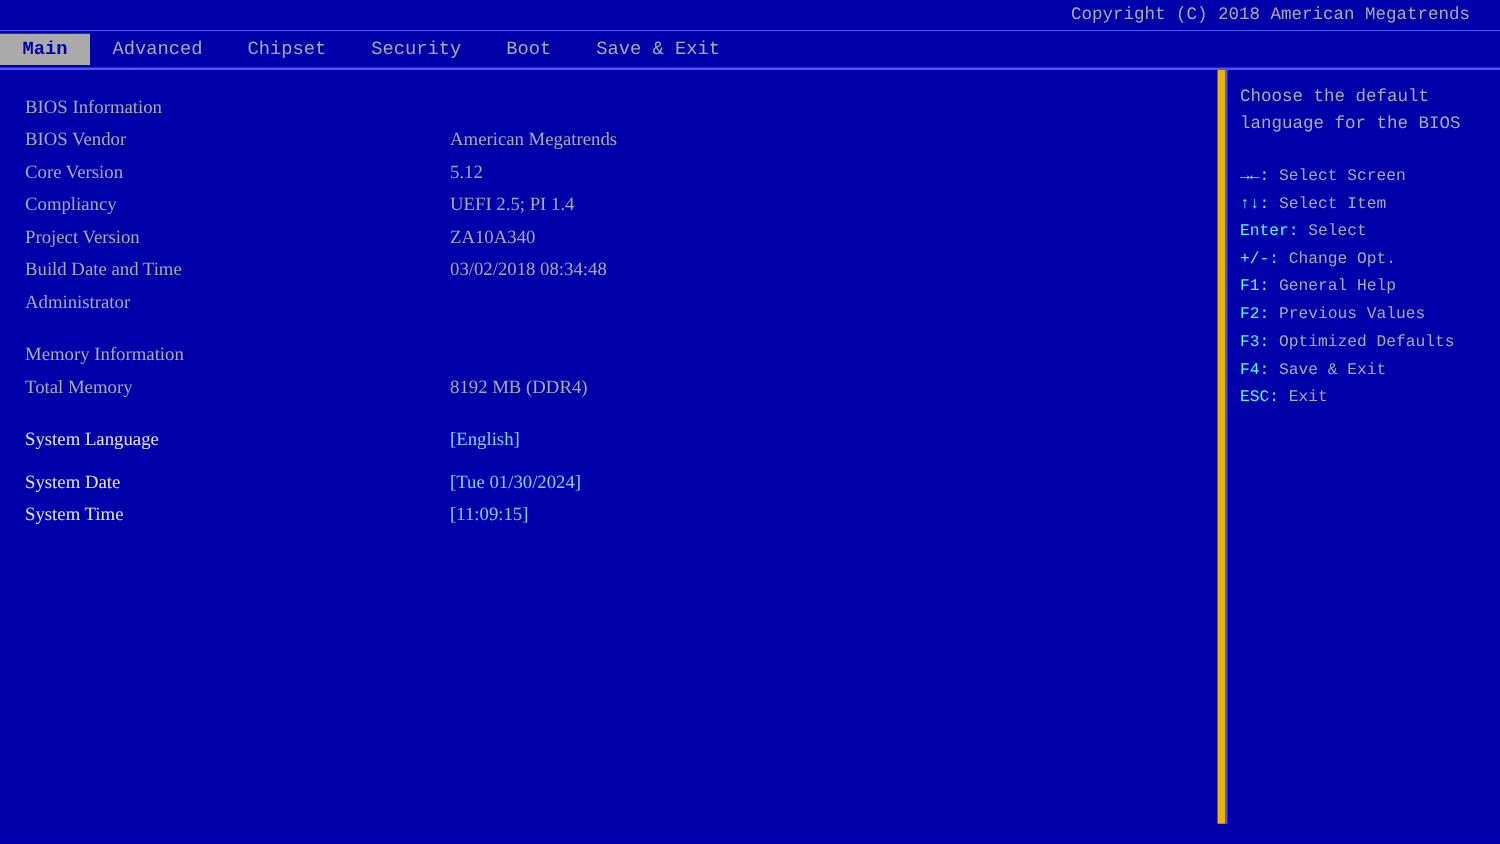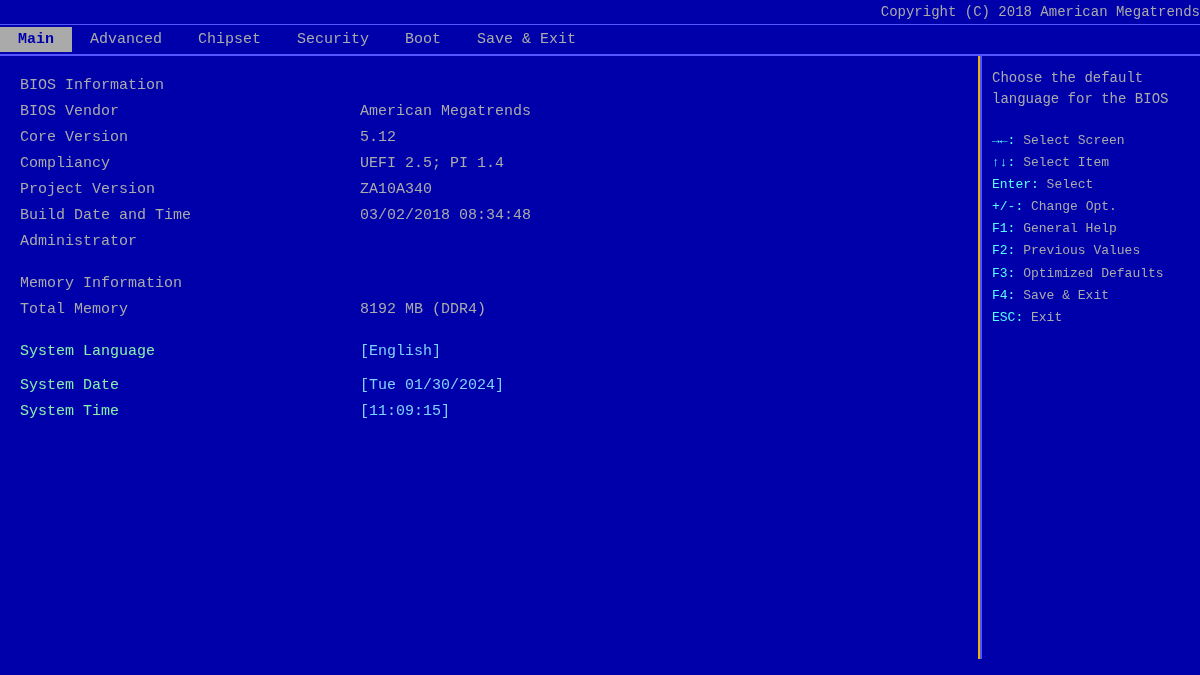--- a/index.html
+++ b/index.html
@@ -18,21 +18,21 @@
       color: #aaaaaa;
       position: relative;
       overflow: hidden;
     }
 
     
     .top-bar {
       background: #0000aa;
       color: #aaaaaa;
       font-size: 14px;
-      padding: 4px 0;
+      padding: 4px 24px;
       text-align: right;
       border-bottom: 1px solid #5555ff;
     }
 
     
     .menu-bar {
       background: #0000aa;
       display: flex;
       padding: 2px 0;
       border-bottom: 2px solid #5555ff;
@@ -55,21 +55,22 @@
     .main-content {
       display: flex;
       height: calc(675px - 72px);
     }
 
     
     .left-panel {
       flex: 1;
       padding: 18px 20px;
       background: #0000aa;
-      border-right: 2px solid #eab308;
+      border-right: 6px solid #eab308;
+      font-family: Liberation Serif, serif;
     }
 
     .section {
       margin-bottom: 18px;
     }
 
     .info-row {
       display: flex;
       margin-bottom: 2px;
       font-size: 15px;
@@ -82,21 +83,21 @@
       flex-shrink: 0;
     }
 
     .info-value {
       color: #aaaaaa;
       text-align: center;
     }
 
     
     .info-row.interactive .info-label {
-      color: #86efac;
+      color: #e5e5e5;
     }
 
     .info-row.interactive .info-value {
       color: #7dd3fc;
     }
 
     
     .right-panel {
       width: 220px;
       background: #0000aa;

